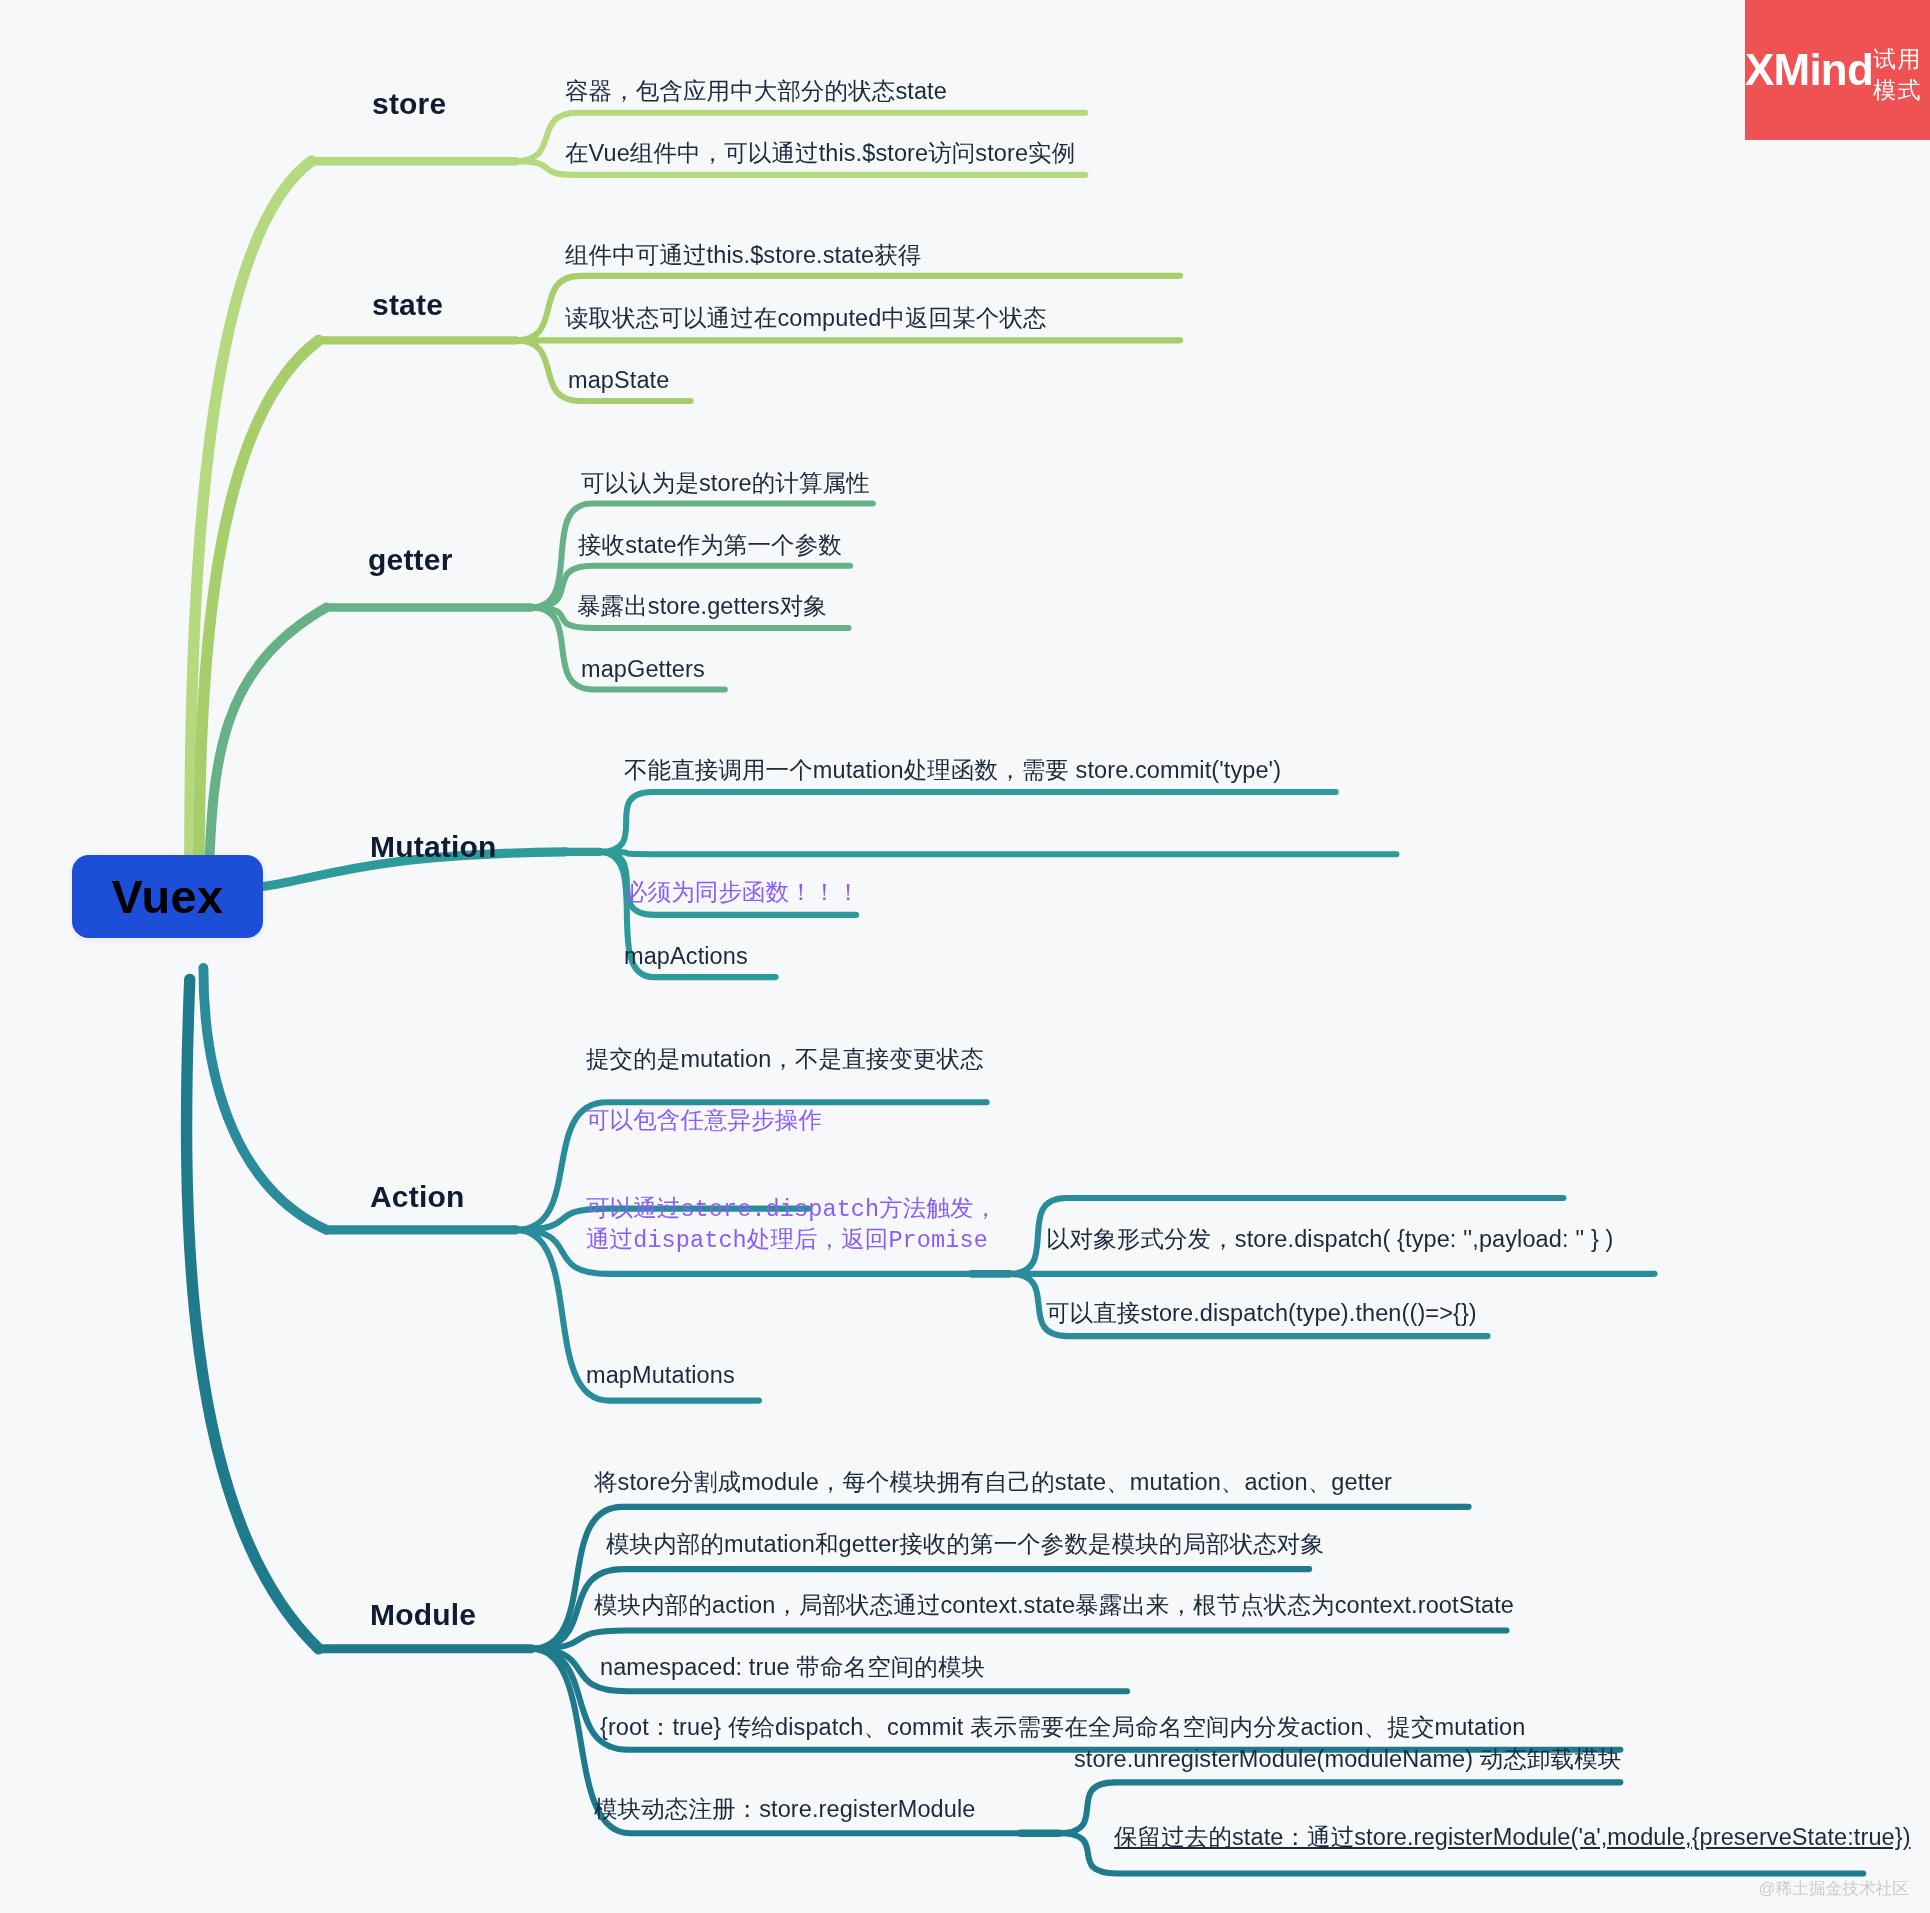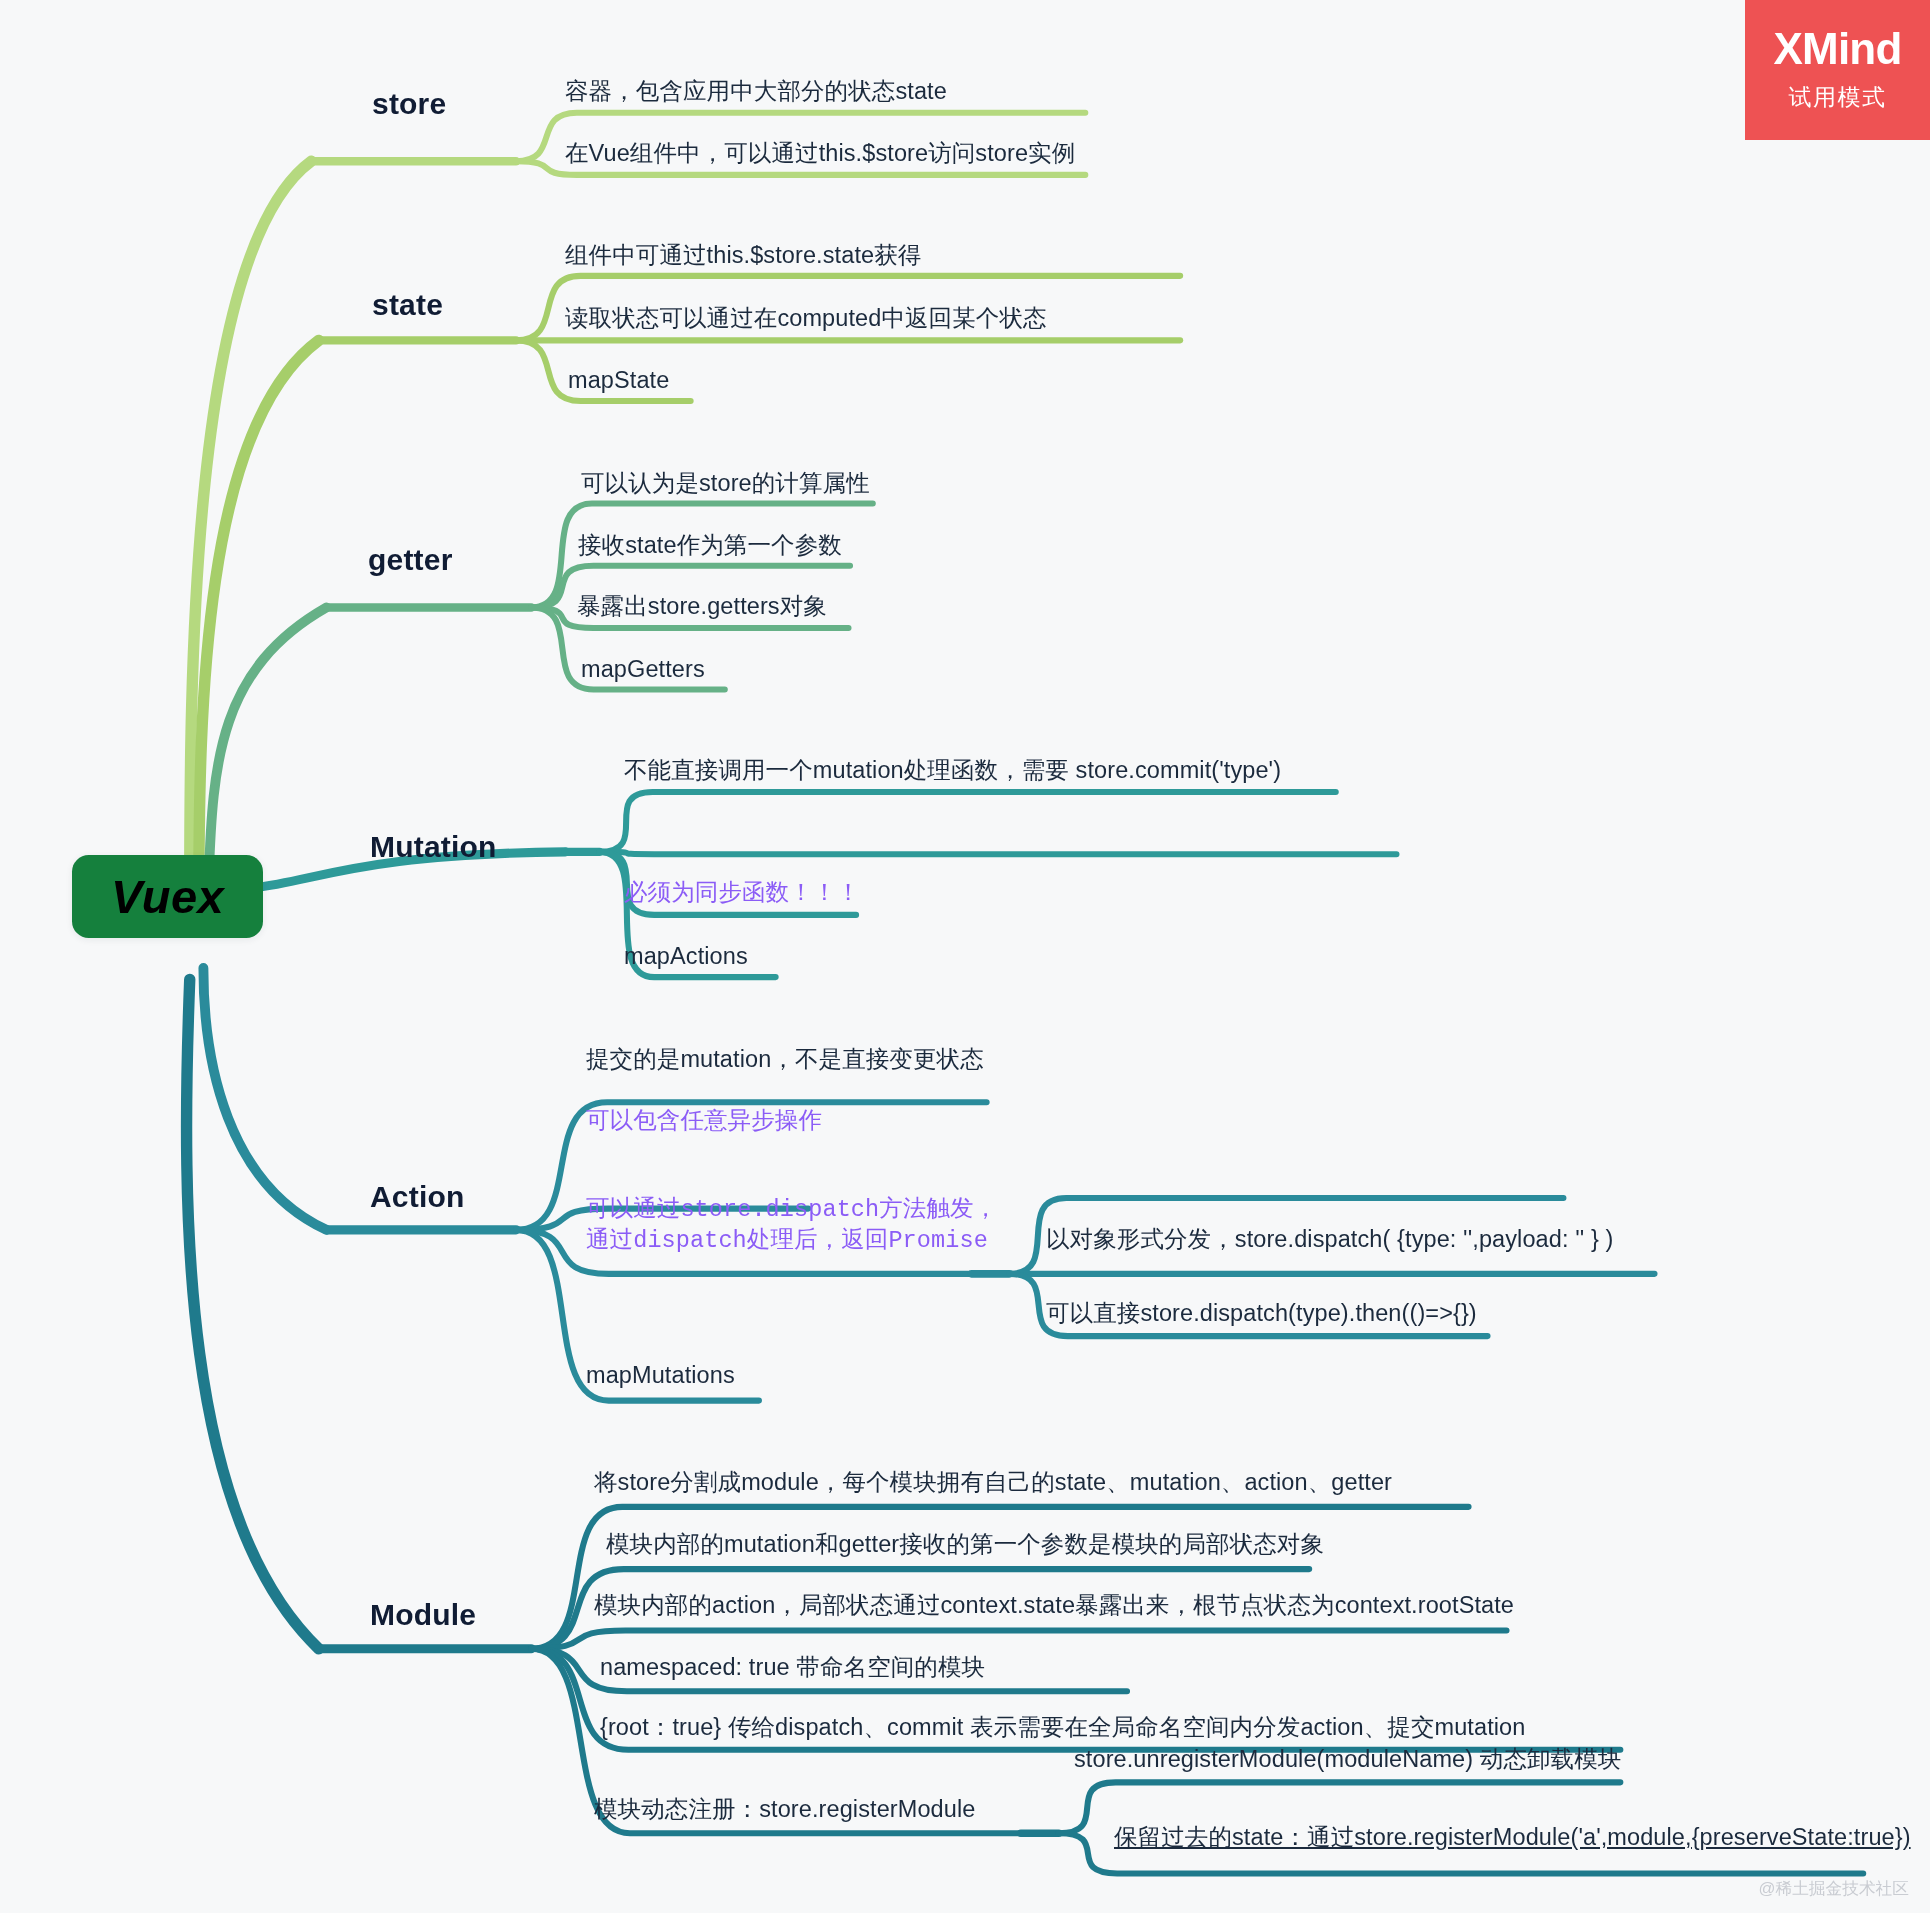--- a/index.html
+++ b/index.html
@@ -8,24 +8,24 @@
     background:#f7f8f9;
     font-family:"Liberation Sans","DejaVu Sans",sans-serif;
     position:relative;overflow:hidden;
   }
   #canvas{position:absolute;inset:0;width:1930px;height:1914px;}
   svg.links{position:absolute;left:0;top:0;width:1930px;height:1914px;pointer-events:none;}
 
   
   .root-node{
     position:absolute;
-    background:#15803d;
+    background:#1d4ed8;
     border-radius:16.7px;
     box-shadow:0 1.5px 7.6px rgba(20,40,60,.07);
-    display:flex;align-items:center;justify-content:center;font-style:italic;
+    display:flex;align-items:center;justify-content:center;
   }
   .root-node .root-label{
     font-size:47px;font-weight:bold;color:#000000;letter-spacing:0.4px;
   }
 
   
   .branch-label{
     position:absolute;
     font-size:30px;font-weight:bold;
     color:#101c34;
@@ -43,21 +43,21 @@
     letter-spacing:0.1px;
   }
   .leaf.accent{color:#8b5cf6;font-family:Liberation Mono, monospace;}
   .leaf.multi{white-space:pre;}
 
   
   .xmind-badge{
     position:absolute;right:0;top:0;
     width:185px;height:140px;
     background:#ee5253;
-    display:flex;flex-direction:column;
+    display:flex;flex-direction:row;
     align-items:center;justify-content:center;
     color:#ffffff;
   }
   .xmind-badge .xm-title{font-size:44px;font-weight:bold;line-height:1;letter-spacing:-0.8px;}
   .xmind-badge .xm-sub{font-size:23px;margin-top:10.6px;letter-spacing:1.5px;}
 
   
   .watermark{
     position:absolute;right:21px;bottom:13.7px;
     font-size:16.7px;color:#c9ccd2;white-space:nowrap;

